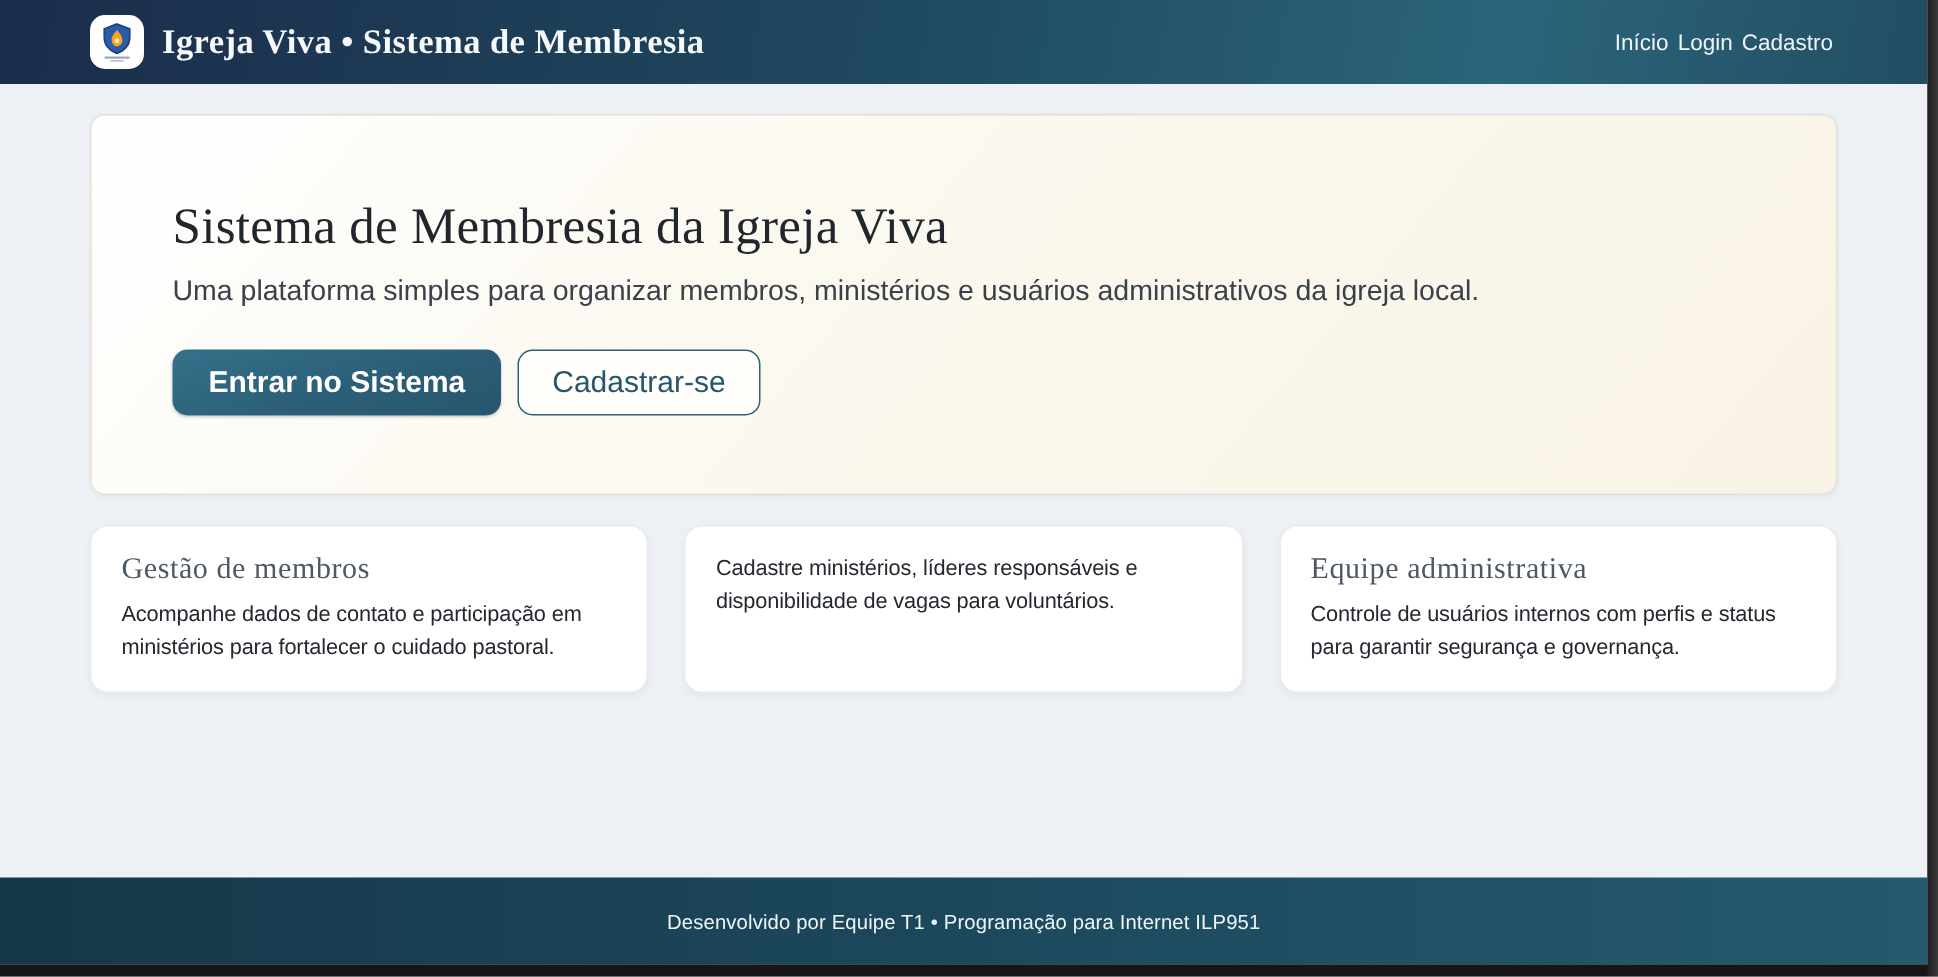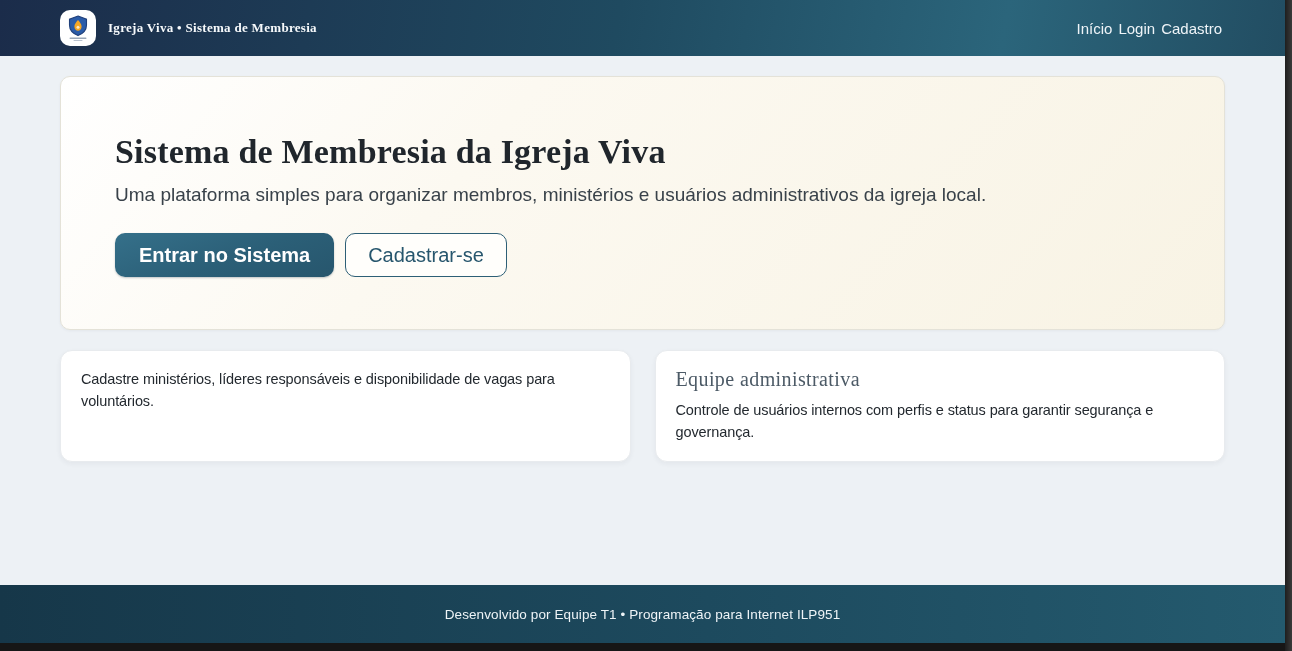--- a/index.html
+++ b/index.html
@@ -60,21 +60,21 @@
     width: 36px; height: 36px;
     background: #ffffff;
     border-radius: 10px;
     display: flex;
     align-items: center;
     justify-content: center;
   }
   .brand-title {
     font-family: "Liberation Serif", serif;
     font-weight: 700;
-    font-size: 13px;
+    font-size: 23px;
     color: #f6f9fb;
     letter-spacing: 0.3px;
   }
   .nav-links {
     margin-left: auto;
     display: flex;
   }
   .nav-link {
     color: #eef4f8;
     font-size: 15px;
@@ -89,21 +89,21 @@
     height: 254px;
     border-radius: 10px;
     background: linear-gradient(130deg, #ffffff 0%, #fcf9f1 35%, #f8f3e4 100%);
     border: 1px solid #e4e2d8;
     box-shadow: 0 1px 3px rgba(30,40,60,0.05);
     padding: 56px 54px 0;
     flex-shrink: 0;
   }
   .hero-title {
     font-family: "Liberation Serif", serif;
-    font-weight: 700;
+    font-weight: 400;
     font-size: 34px;
     color: #20262c;
     margin: 0 0 13px;
     letter-spacing: 0.2px;
   }
   .hero-subtitle {
     font-size: 19px;
     color: #39424a;
     margin: 0 0 27px;
   }
@@ -219,20 +219,24 @@
       <h1 class="hero-title">Sistema de Membresia da Igreja Viva</h1>
       <p class="hero-subtitle">Uma plataforma simples para organizar membros, ministérios e usuários administrativos da igreja local.</p>
       <div class="hero-actions">
         <button class="btn btn-primary">Entrar no Sistema</button>
         <button class="btn btn-outline">Cadastrar-se</button>
       </div>
     </section>
 
     <section class="features">
       <div class="feature-card">
+        <h3 class="feature-title">Gestão de membros</h3>
+        <p class="feature-desc">Acompanhe dados de contato e participação em ministérios para fortalecer o cuidado pastoral.</p>
+      </div>
+      <div class="feature-card">
         <p class="feature-desc">Cadastre ministérios, líderes responsáveis e disponibilidade de vagas para voluntários.</p>
       </div>
       <div class="feature-card">
         <h3 class="feature-title">Equipe administrativa</h3>
         <p class="feature-desc">Controle de usuários internos com perfis e status para garantir segurança e governança.</p>
       </div>
     </section>
 
     <footer class="footer">
       <span class="footer-text">Desenvolvido por Equipe T1 • Programação para Internet ILP951</span>

